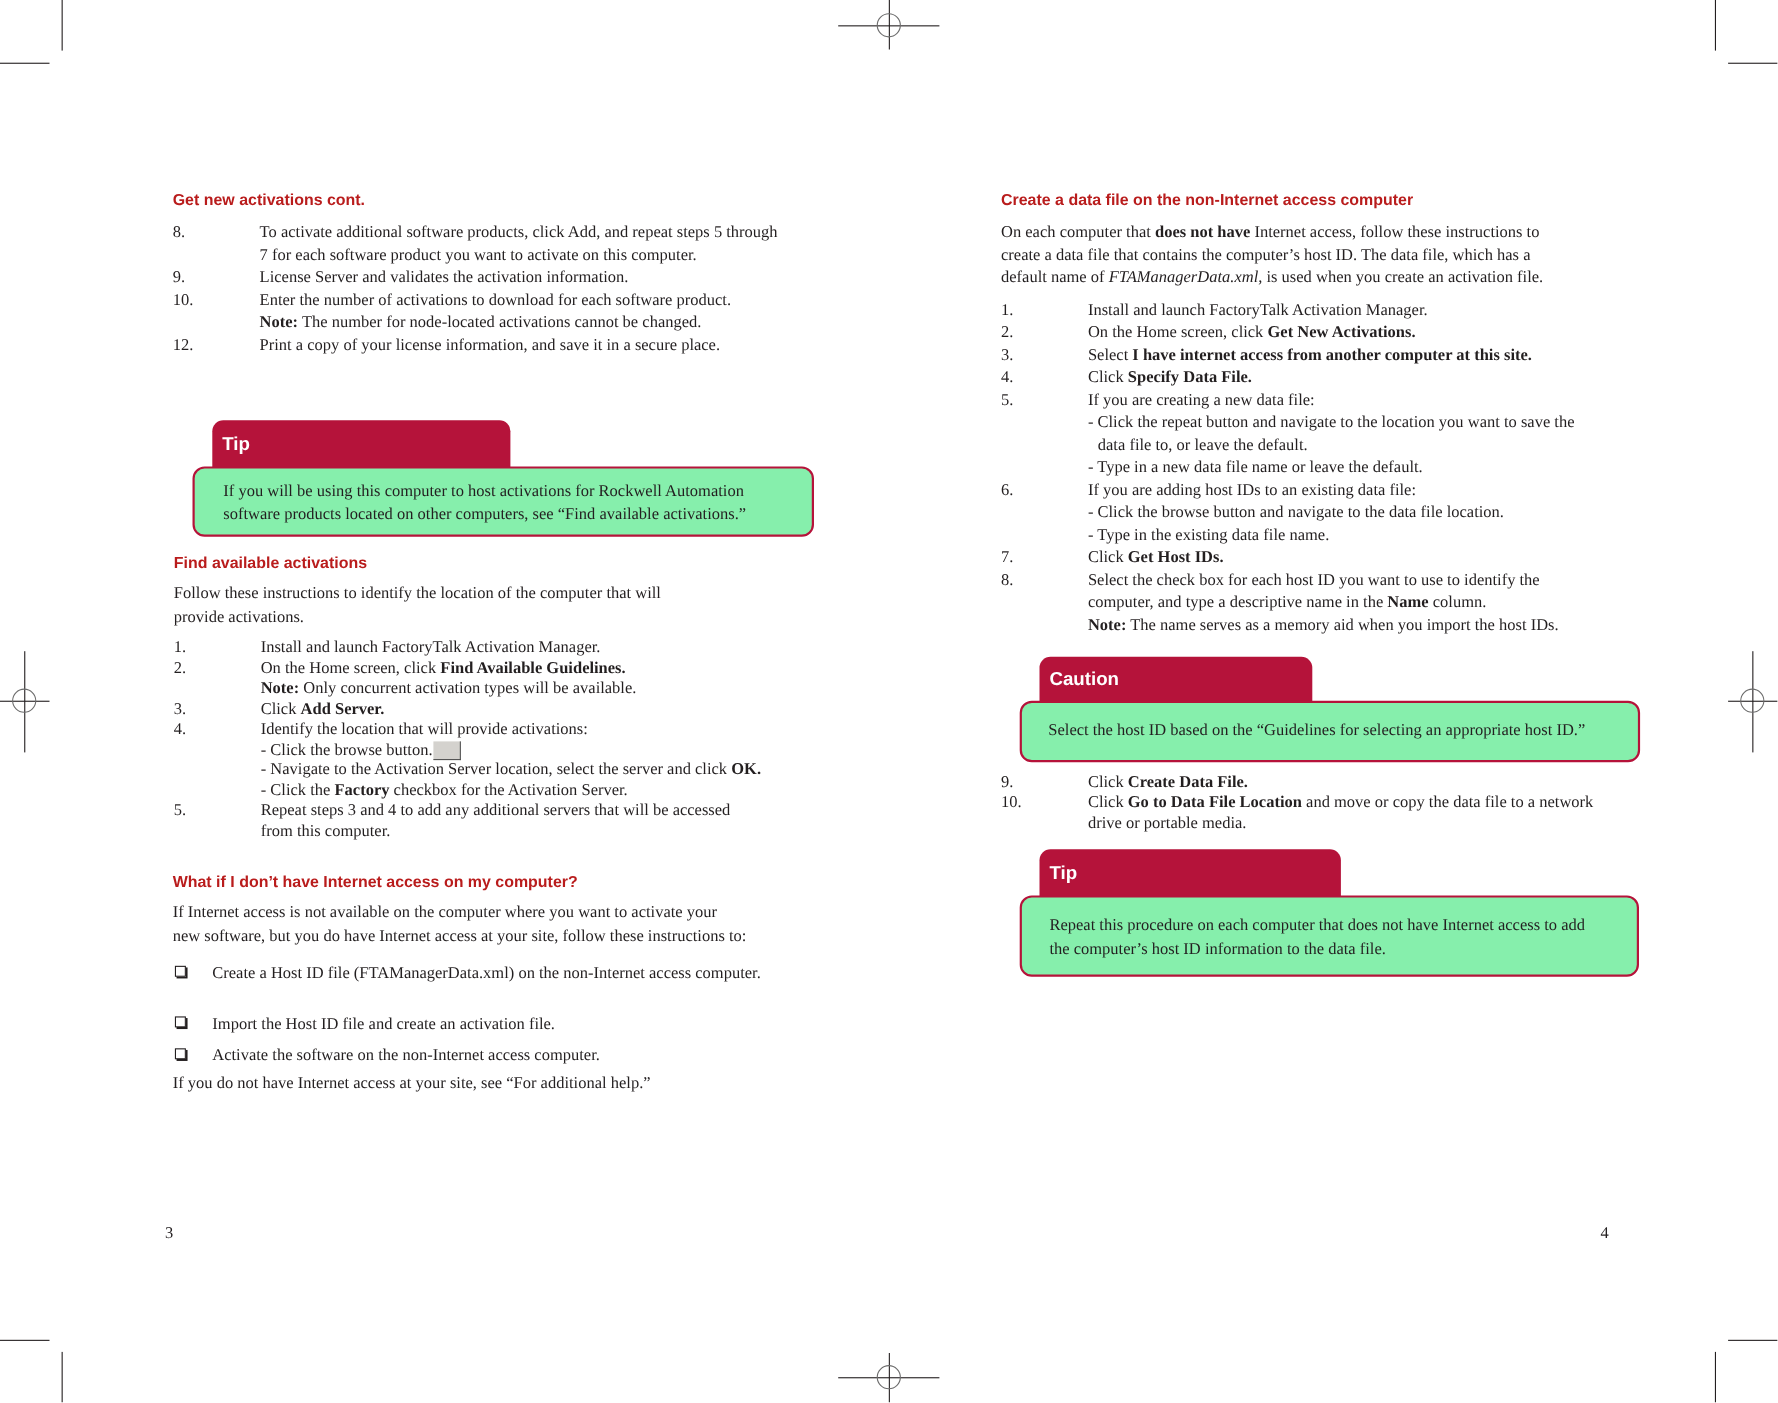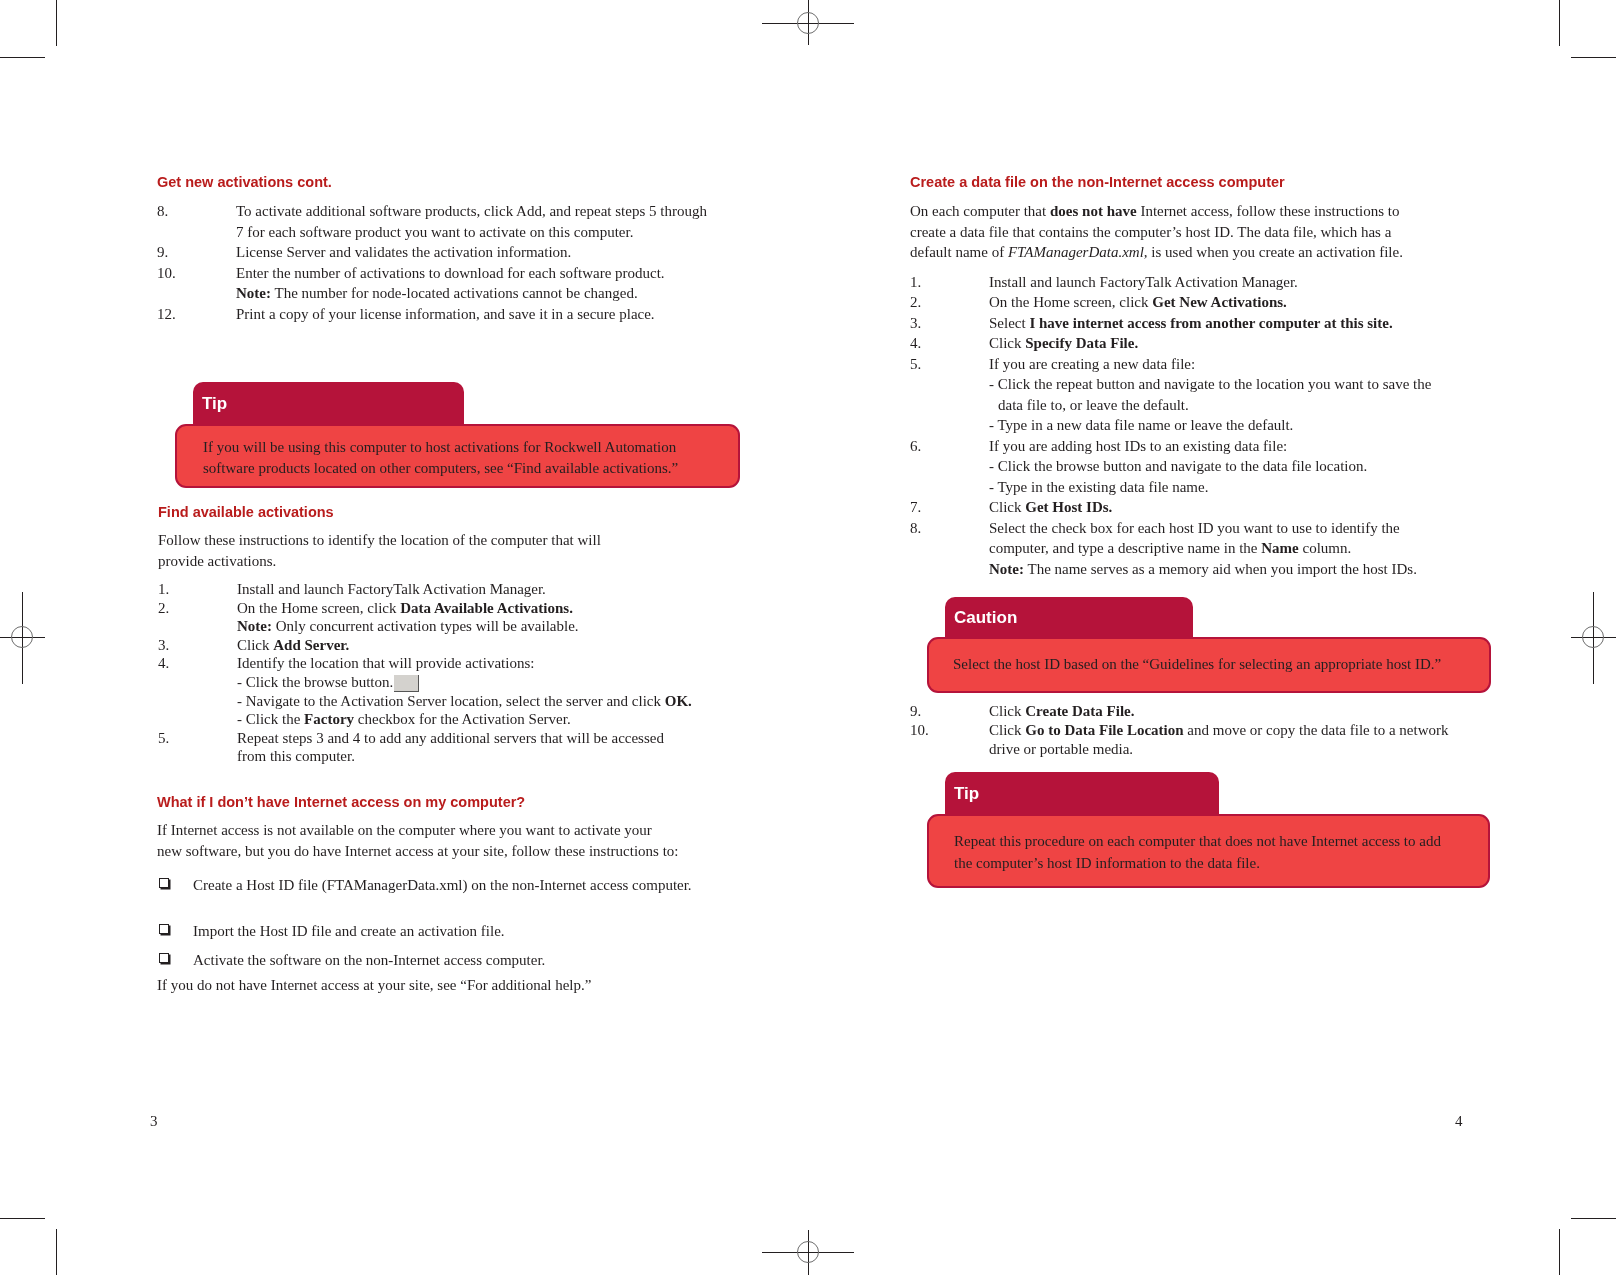--- a/index.html
+++ b/index.html
@@ -11,21 +11,21 @@
   .h { font-family:"Liberation Sans","DejaVu Sans",sans-serif; font-weight:bold; color:#b91c1c; font-size:14.5px; margin:0; }
   .p { font-size:15px; line-height:20.5px; margin:0; }
   .step { position:relative; padding-left:35px; font-size:15px; line-height:20.5px; }
   .step .num { position:absolute; left:0; top:0; }
   .step .sub { display:block;margin-left:44px; }
   b { font-weight:bold; }
   .callout { position:absolute; }
   .callout .tab { position:absolute; background:#b5133a; color:#fff; border-radius:10px 10px 0 0;
                   font-family:"Liberation Sans","DejaVu Sans",sans-serif; font-weight:bold; font-size:17px;
                   padding-left:9px; box-sizing:border-box; }
-  .callout .box { position:absolute; border:2px solid #b5133a; border-radius:11px; box-sizing:border-box; background:#ef4444; }
+  .callout .box { position:absolute; border:2px solid #b5133a; border-radius:11px; box-sizing:border-box; background:#86efac; }
   .callout .box .txt { font-size:15px; line-height:20.5px; }
   .check { position:relative; padding-left:36px; font-size:15px; line-height:20px; }
   .check .cb { position:absolute; left:2px; top:3px; width:10px; height:10px; border:1.5px solid #231f20; box-shadow:1.5px 1.5px 0 #231f20; box-sizing:border-box; }
   .browse-btn { display:inline-block; width:24px; height:16px; background:#d4d2ce; border-right:1.5px solid #555; border-bottom:1.5px solid #555; vertical-align:middle; margin-left:1px; }
   .pagenum { position:absolute; font-size:15px; }
 </style>
 </head>
 <body>
 
 <div class="mark-line" style="left:56px;top:0;width:1px;height:46px;"></div>
@@ -89,21 +89,21 @@
   <div style="height:10px"></div>
   <p class="p">Follow these instructions to identify the location of the computer that will</p>
   <p class="p">provide activations.</p>
   <div style="height:9px"></div>
   <div class="step" style="line-height:18.5px;">
     <span class="num">1.</span>
     <span class="sub">Install and launch FactoryTalk Activation Manager.</span>
   </div>
   <div class="step" style="line-height:18.5px;">
     <span class="num">2.</span>
-    <span class="sub"><span>On the Home screen, click </span><b>Data Available Activations.</b></span>
+    <span class="sub"><span>On the Home screen, click </span><b>Find Available Guidelines.</b></span>
     <span class="sub"><b>Note:</b><span> Only concurrent activation types will be available.</span></span>
   </div>
   <div class="step" style="line-height:18.5px;">
     <span class="num">3.</span>
     <span class="sub"><span>Click </span><b>Add Server.</b></span>
   </div>
   <div class="step" style="line-height:18.5px;">
     <span class="num">4.</span>
     <span class="sub">Identify the location that will provide activations:</span>
     <span class="sub"><span>- Click the browse button.</span><span class="browse-btn"></span></span>

